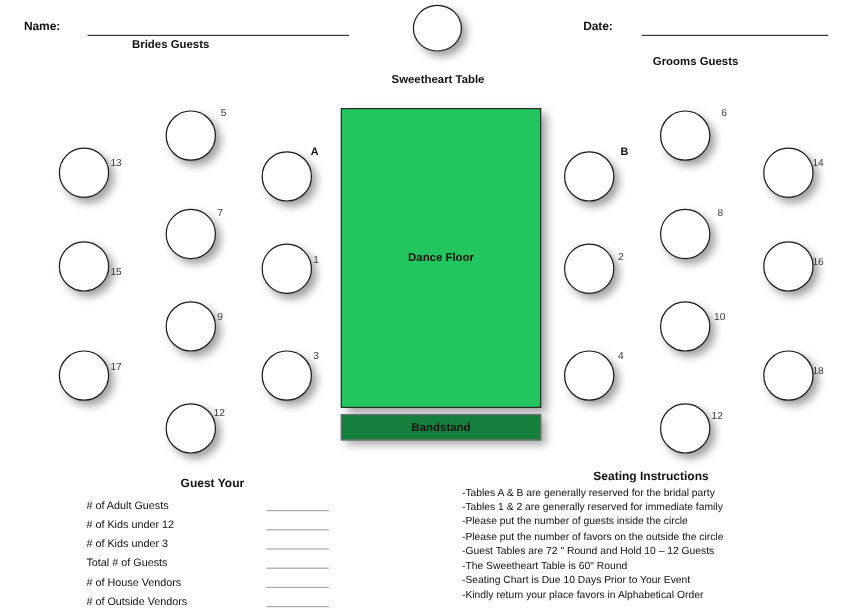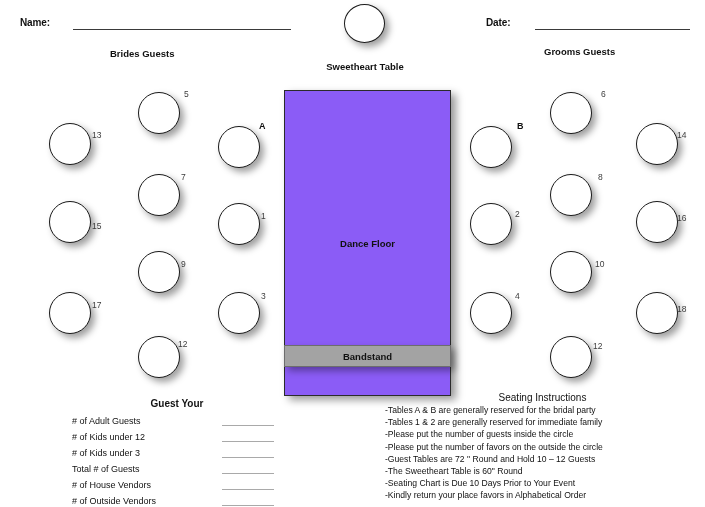--- a/index.html
+++ b/index.html
@@ -63,43 +63,43 @@
     font-size: 9px;
     color: #111111;
   }
 
   
   #dance-floor {
     position: absolute;
     left: 284px;
     top: 90px;
     width: 167px;
-    height: 306px;
-    background: #8b5cf6;
+    height: 250px;
+    background: #22c55e;
     border: 1.6px solid #2b2b2b;
     box-shadow: 5px 4px 8px rgba(0,0,0,0.40);
   }
   #dance-floor-label {
     position: absolute;
     left: 0;
     right: 0;
     top: 50%;
     transform: translateY(-50%);
     text-align: center;
     font-size: 9.5px;
     font-weight: bold;
     color: #111111;
   }
   #bandstand {
     position: absolute;
     left: 284px;
     top: 345px;
     width: 167px;
     height: 22px;
-    background: #a3a3a3;
+    background: #15803d;
     border: 1px solid #6d6d6d;
     box-shadow: 4px 4px 7px rgba(0,0,0,0.35);
     display: flex;
     align-items: center;
     justify-content: center;
   }
   #bandstand-label {
     font-size: 9.5px;
     font-weight: bold;
     color: #111111;
@@ -164,21 +164,21 @@
   
   #seating-instructions {
     position: absolute;
     left: 385px;
     top: 392px;
     width: 315px;
   }
   #seating-title {
     text-align: center;
     font-size: 10px;
-    font-weight: normal;
+    font-weight: bold;
     color: #111111;
     margin-bottom: 1px;
   }
   .si-line {
     font-size: 8.6px;
     color: #111111;
     line-height: 12.2px;
     white-space: nowrap;
   }
 </style>
@@ -186,21 +186,21 @@
 <body>
 
 <div id="page">
 
   <div class="field-label" style="left:20px; top:17px;">Name:</div>
   <div class="field-rule" style="left:73px; top:29px; width:218px;"></div>
 
   <div class="field-label" style="left:486px; top:17px;">Date:</div>
   <div class="field-rule" style="left:535px; top:29px; width:155px;"></div>
 
-  <div class="section-heading" style="left:110px; top:48px;">Brides Guests</div>
+  <div class="section-heading" style="left:110px; top:32px;">Brides Guests</div>
   <div class="section-heading" style="left:544px; top:46px;">Grooms Guests</div>
 
   <div id="sweetheart-circle"></div>
   <div id="sweetheart-label">Sweetheart Table</div>
 
   <div id="dance-floor">
     <div id="dance-floor-label">Dance Floor</div>
   </div>
 
   <div id="bandstand">

